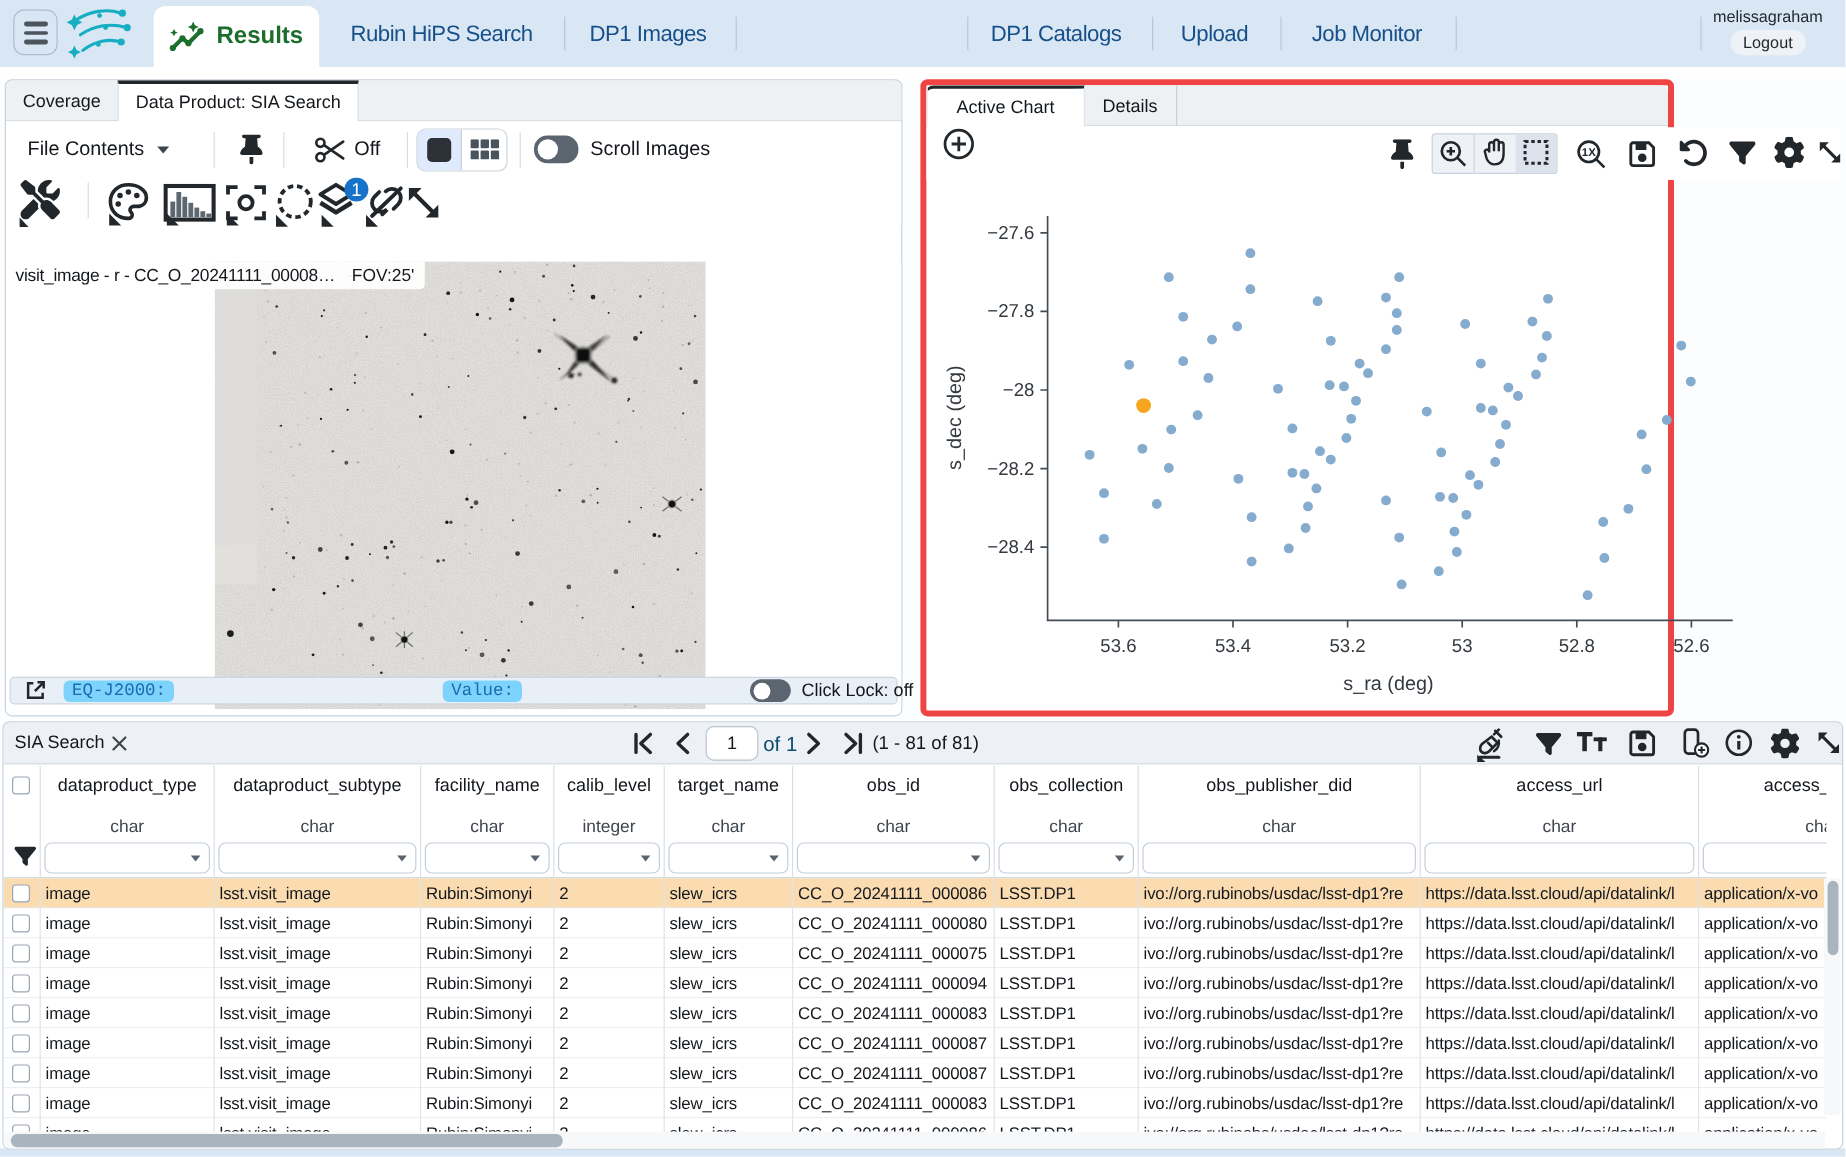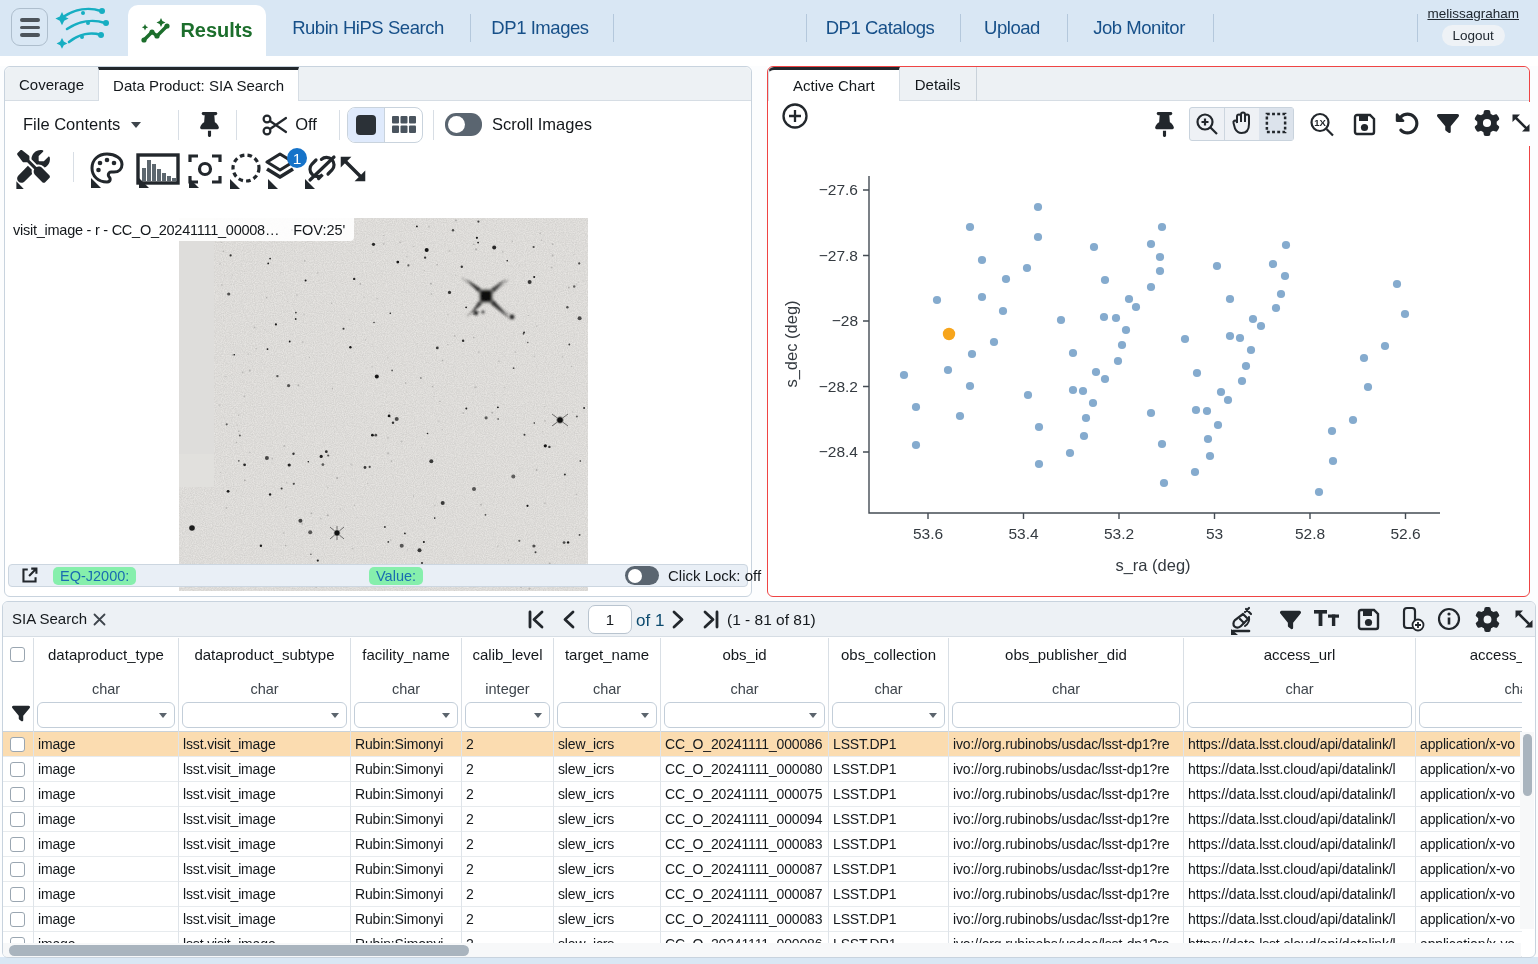--- a/index.html
+++ b/index.html
@@ -7,38 +7,38 @@
 body { font-family:"Liberation Sans", sans-serif; background:#fcfdfe; position:relative; }
 .abs { position:absolute; }
 
 #topbar { position:absolute; left:0; top:0; width:1538px; height:56px; background:#d9e7f4; }
 #topstrip { position:absolute; left:0; top:56px; width:1538px; height:10px; background:#fff; }
 #hamb { position:absolute; left:11px; top:8px; width:37px; height:38px; border:1px solid #aebecd; border-radius:9px; }
 #hamb div { position:absolute; left:8px; width:20px; height:3.5px; background:#4c545c; border-radius:2px; }
 .navtab { position:absolute; top:0; height:56px; display:flex; align-items:center; justify-content:center; color:#175089; font-size:18.5px; font-weight:400; letter-spacing:-0.45px; white-space:nowrap; }
 .navdiv { position:absolute; top:14px; width:1px; height:28px; background:#b4c8dc; }
 #restab { position:absolute; left:128px; top:5px; width:138px; height:51px; background:#fff; border-radius:10px 10px 0 0; display:flex; align-items:center; justify-content:center; gap:9px; color:#1c6e2c; font-size:20px; font-weight:600; }
-#user { position:absolute; right:19px; top:6px; font-size:13.5px; color:#202830; text-align:center;text-decoration:underline; }
+#user { position:absolute; right:19px; top:6px; font-size:13.5px; color:#202830; text-align:center; }
 #logout { display:inline-block; margin-top:4px; padding:3px 11px; background:#eef2f6; border-radius:12px; font-size:13.5px; color:#202830; }
 
 #lpanel { position:absolute; left:4px; top:66px; width:748px; height:531px; background:#fff; border:1px solid #c8d3de; border-radius:6px; }
-#rpanel { position:absolute; left:767px; top:66px; width:763px; height:531px; background:#fff; border:1px solid #ef4444; border-radius:6px; }
+#rpanel { position:absolute; left:767px; top:66px; width:628px; height:531px; background:#fff; border:5px solid #ef4444; border-radius:6px; }
 #bpanel { position:absolute; left:2px; top:601px; width:1534px; height:357px; background:#fff; border:1px solid #c8d3de; border-radius:6px; overflow:hidden; }
 .tabrow { position:absolute; left:0; top:0; right:0; height:34px; background:#edf1f4; border-bottom:1px solid #d6dde4; border-radius:6px 6px 0 0; display:flex; }
 .tab { height:34px; display:flex; align-items:center; padding:0 14px; font-size:15px; color:#14181c; border-right:0; }
 .tab.active { background:#fff; border-top:3px solid #22272c; border-right:1px solid #d6dde4; border-left:1px solid #d6dde4; padding-top:0px; }
 
 #ltool1 { position:absolute; left:0; top:35px; width:746px; height:45px; background:#fff; display:flex; align-items:center; }
 #ltool2 { position:absolute; left:0; top:80px; width:746px; height:42px; background:#fff; display:flex; align-items:center; }
 .vsep { width:1px; height:30px; background:#d8dee5; }
 #hdurow { position:absolute; left:0; top:120px; width:746px; height:30px; background:#edf1f6; display:flex; align-items:center; font-size:15px; }
 
 #imgarea { position:absolute; left:0px; top:150px; width:746px; height:374px; background:#fff; overflow:hidden; }
 #statusbar { position:absolute; left:3px; top:497px; width:740px; height:23px; background:#e9eff6; border:1px solid #ccd6e0; border-radius:4px; display:flex; align-items:center; z-index:5; }
-.bluepill { background:#86efac; color:#1a6cb0; border-radius:5px; padding:1px 7px; font-size:14.5px; }
+.bluepill { background:#7dd3fc; color:#1a6cb0; border-radius:5px; padding:1px 7px; font-size:14.5px;font-family:Liberation Mono, monospace; }
 
 #ctool { position:absolute; left:0; top:35px; width:762px; height:44px; background:#fff; display:flex; align-items:flex-start; }
 
 #btool { position:absolute; left:0; top:0; width:1532px; height:35px; background:#edf1f5; border-bottom:1px solid #d6dde4; }
 #btntxt { position:absolute; left:9px; top:8px; font-size:15px; color:#14181c; }
 #headrow { position:absolute; left:0; top:0px; width:1520px; height:94px; background:#fff; border-bottom:1px solid #c9d2da; }
 .col { position:absolute; top:0; height:94px; border-right:1px solid #d9dfe5; }
 .colname { position:absolute; left:0; right:0; top:8px; text-align:center; font-size:15px; color:#14181c; white-space:nowrap; overflow:hidden; }
 .coltype { position:absolute; left:0; right:0; top:43px; text-align:center; font-size:14.5px; color:#3e454c; }
 .fbox { position:absolute; left:3px; right:3px; top:64px; height:26px; border:1px solid #c3ced9; border-radius:6px; background:#fff; }

